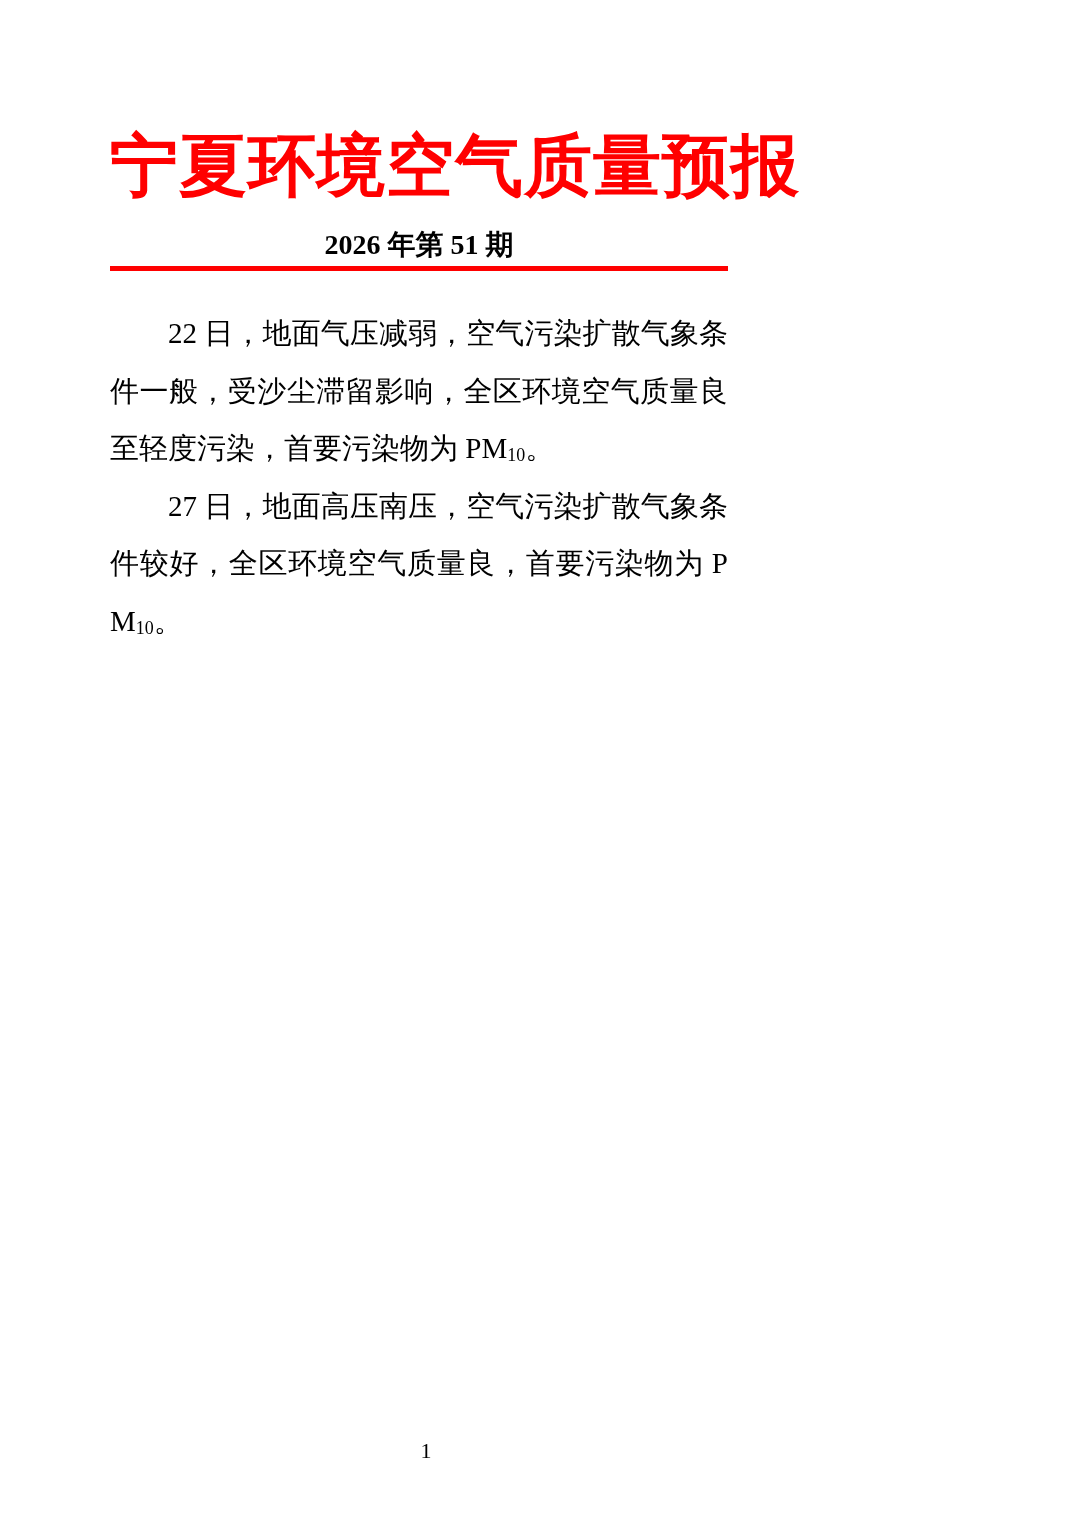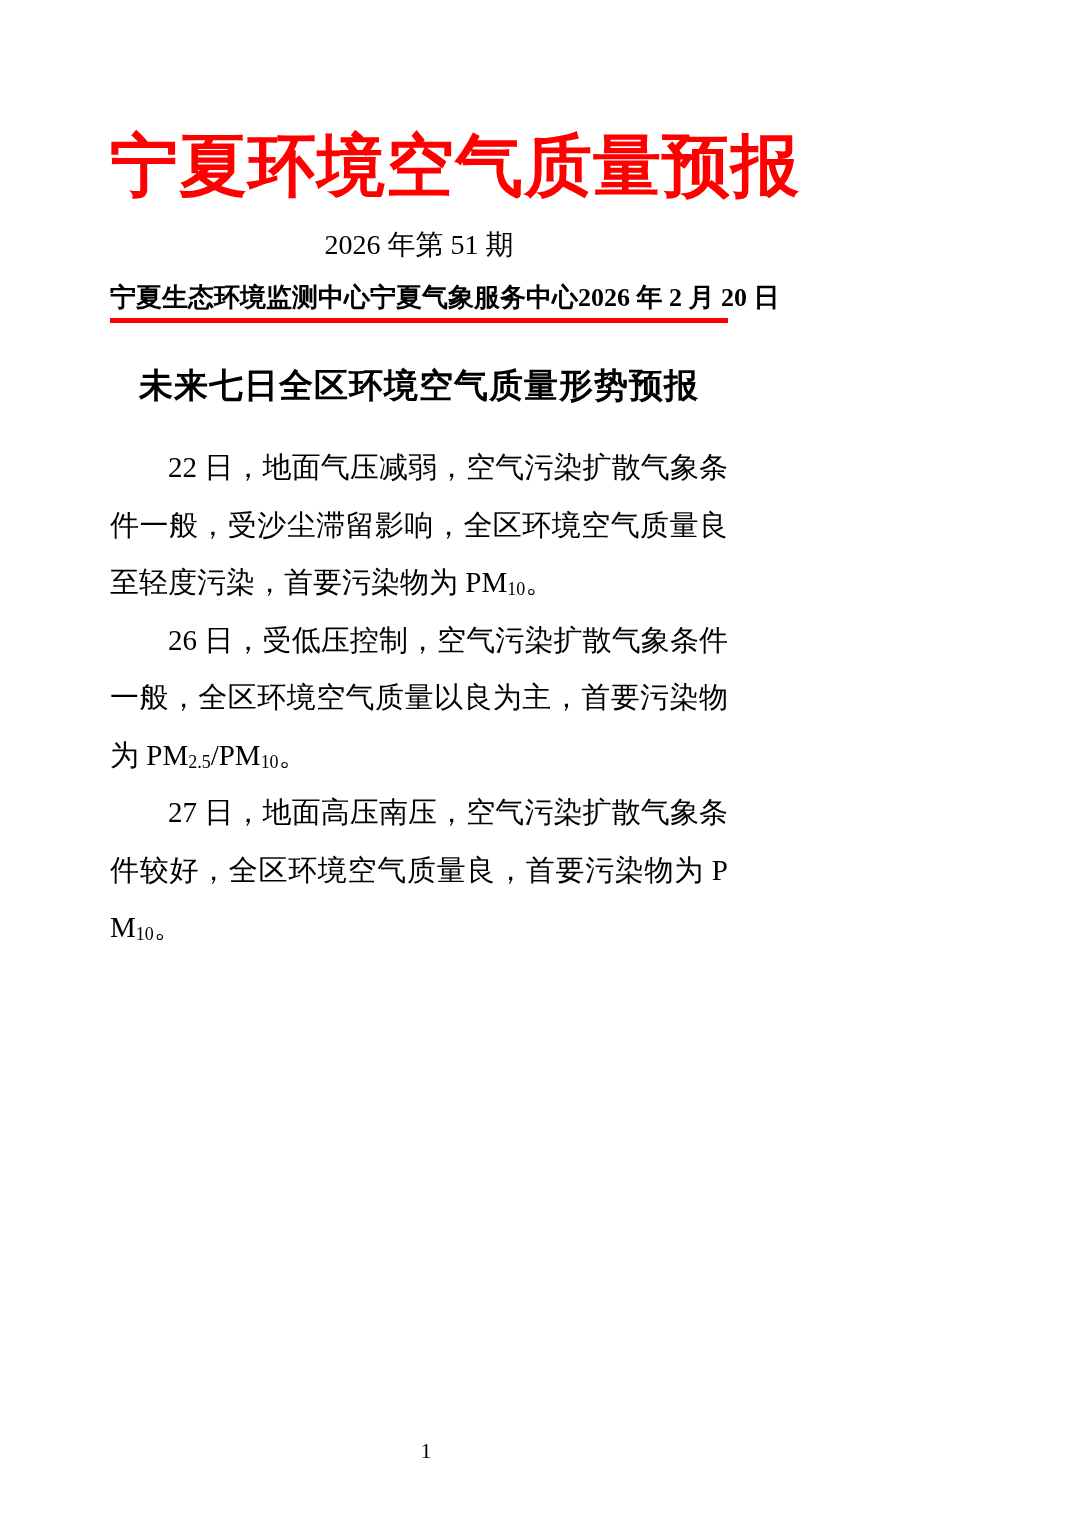--- a/index.html
+++ b/index.html
@@ -25,21 +25,21 @@
     text-align: center;
     letter-spacing: 1px;
     font-family: "Liberation Serif", "DejaVu Serif", serif;
     white-space: nowrap;
   }
   .issue-line {
     margin-top: 24px;
     font-size: 28px;
     line-height: 34px;
     text-align: center;
-    font-weight: normal;
+    font-weight: bold;
   }
   .org-row {
     margin-top: 20px;
     display: flex;
     justify-content: space-between;
     align-items: baseline;
     font-size: 26px;
     line-height: 32px;
     font-weight: bold;
     white-space: nowrap;
@@ -88,35 +88,28 @@
 </head>
 <body>
 
 <div class="page">
 
   <header>
     <h1 class="doc-title" style="color: rgb(255, 0, 0);">宁夏环境空气质量预报</h1>
 
     <div class="issue-line">2026 年第 51 期</div>
 
-    <div class="org-row">
-      <span>宁夏生态环境监测中心</span>
-      <span>宁夏气象服务中心</span>
-      <span>2026 年 2 月 20 日</span>
-    </div>
 
     <div class="red-rule" style="background: rgb(255, 0, 0);"></div>
   </header>
 
   <main>
-    <h2 class="section-title">未来七日全区环境空气质量形势预报</h2>
 
     <div class="paragraphs">
         <p class="para"><span>22 日，地面气压减弱，空气污染扩散气象条件一般，受沙尘滞留影响，全区环境空气质量良至轻度污染，首要污染物为 PM</span><sub>10</sub><span>。</span></p>
-        <p class="para"><span>26 日，受低压控制，空气污染扩散气象条件一般，全区环境空气质量以良为主，首要污染物为 PM</span><sub>2.5</sub><span>/PM</span><sub>10</sub><span>。</span></p>
         <p class="para"><span>27 日，地面高压南压，空气污染扩散气象条件较好，全区环境空气质量良，首要污染物为 PM</span><sub>10</sub><span>。</span></p>
       </div>
   </main>
 
   <footer class="page-footer">
     <span class="page-number">1</span>
   </footer>
 
 </div>
 

